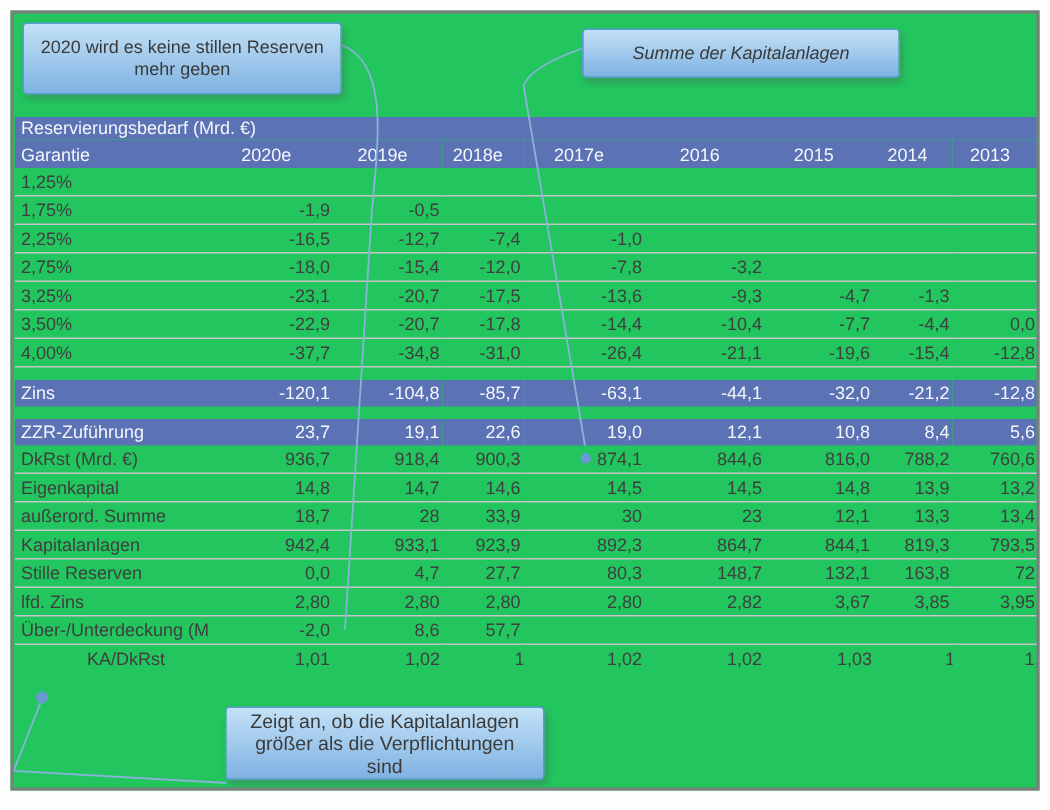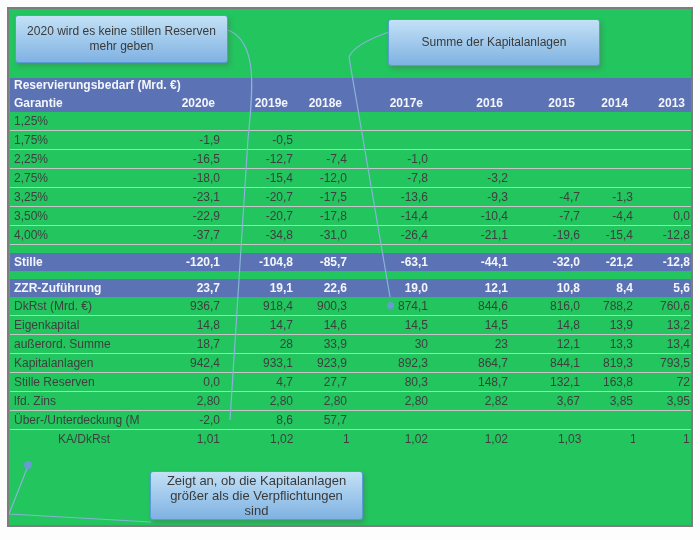--- a/index.html
+++ b/index.html
@@ -7,30 +7,30 @@
   .frame{position:absolute;left:7px;top:7px;width:682px;height:516px;
     border:2px solid #7d7d7d;background:#22c55e;overflow:hidden;}
   .inner{position:absolute;left:0;top:0;width:680px;height:514px;}
 
   
   .callout{position:absolute;box-sizing:border-box;border:1px solid #5b9bd5;border-radius:3px;
     background:linear-gradient(#c3e1f6,#7fb2e2);box-shadow:2px 3px 4px rgba(90,90,90,.35);
     color:#3a3a3a;font-size:12px;line-height:15px;text-align:center;
     display:flex;align-items:center;justify-content:center;padding:4px 8px;z-index:3;}
   .co1{left:6px;top:6px;width:213px;height:48px;}
-  .co2{left:379px;top:10px;width:212px;height:47px;}
+  .co2{left:379px;top:10px;width:212px;height:33px;font-style:italic;}
   .co3{left:141px;top:462px;width:213px;height:49px;font-size:13px;}
 
   
   table{position:absolute;left:1px;top:69px;width:682px;border-collapse:collapse;
     table-layout:fixed;font-size:12px;color:#3f3f3f;z-index:1;}
   td{padding:0 2px 0 4px;height:18px;line-height:17px;overflow:hidden;white-space:nowrap;}
   td.num{text-align:right;padding:0 2px 0 0;}
-  td.yr{padding-right:7px;}
-  tr.band td{background:#5b72b4;color:#f4f6fb;font-weight:bold;}
+  td.yr{padding-right:7px;text-align:center;}
+  tr.band td{background:#5b72b4;color:#f4f6fb;}
   tr.title-row td{height:15px;line-height:15px;}
   tr.head-row td{height:19px;line-height:18px;}
   tbody.data td{border-bottom:1px solid #c6c6c6;}
   tbody.last tr:last-child td{border-bottom:none;padding-left:48px;}
   tr.spacer td{height:8px;border:none;padding:0;}
   td.rel{position:relative;}
   .dot{display:inline-block;width:7px;height:7px;border-radius:50%;background:#679bd2;}
   .dot.left{margin-right:4px;vertical-align:1px;}
 
   
@@ -159,21 +159,21 @@
             <td class="num">-12,8</td>
           </tr>
         </tbody>
       <tbody>
           <tr class="spacer">
             <td colspan="9"></td>
           </tr>
         </tbody>
       <tbody>
           <tr class="band">
-            <td class="lbl">Stille</td>
+            <td class="lbl">Zins</td>
             <td class="num">-120,1</td>
             <td class="num">-104,8</td>
             <td class="num">-85,7</td>
             <td class="num">-63,1</td>
             <td class="num">-44,1</td>
             <td class="num">-32,0</td>
             <td class="num">-21,2</td>
             <td class="num">-12,8</td>
           </tr>
         </tbody>

